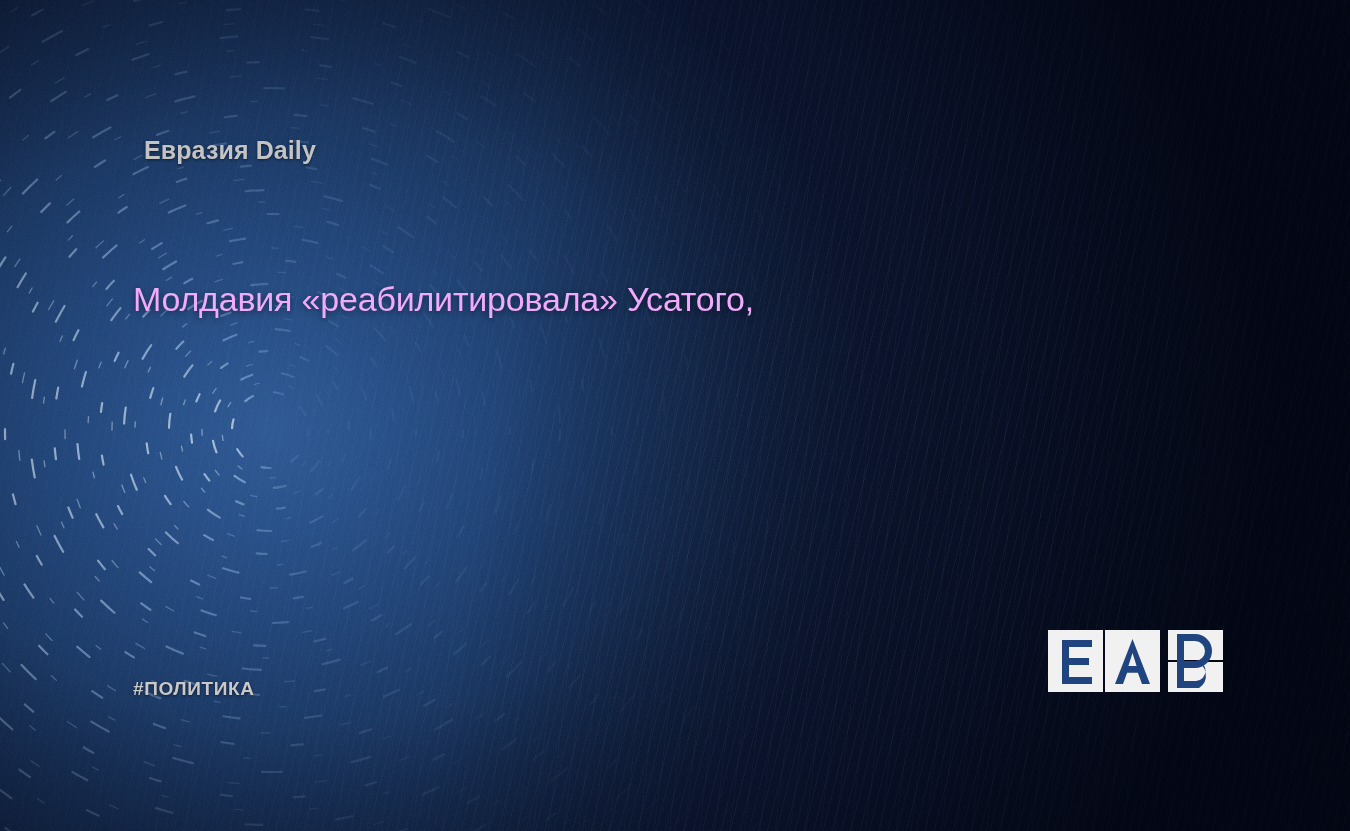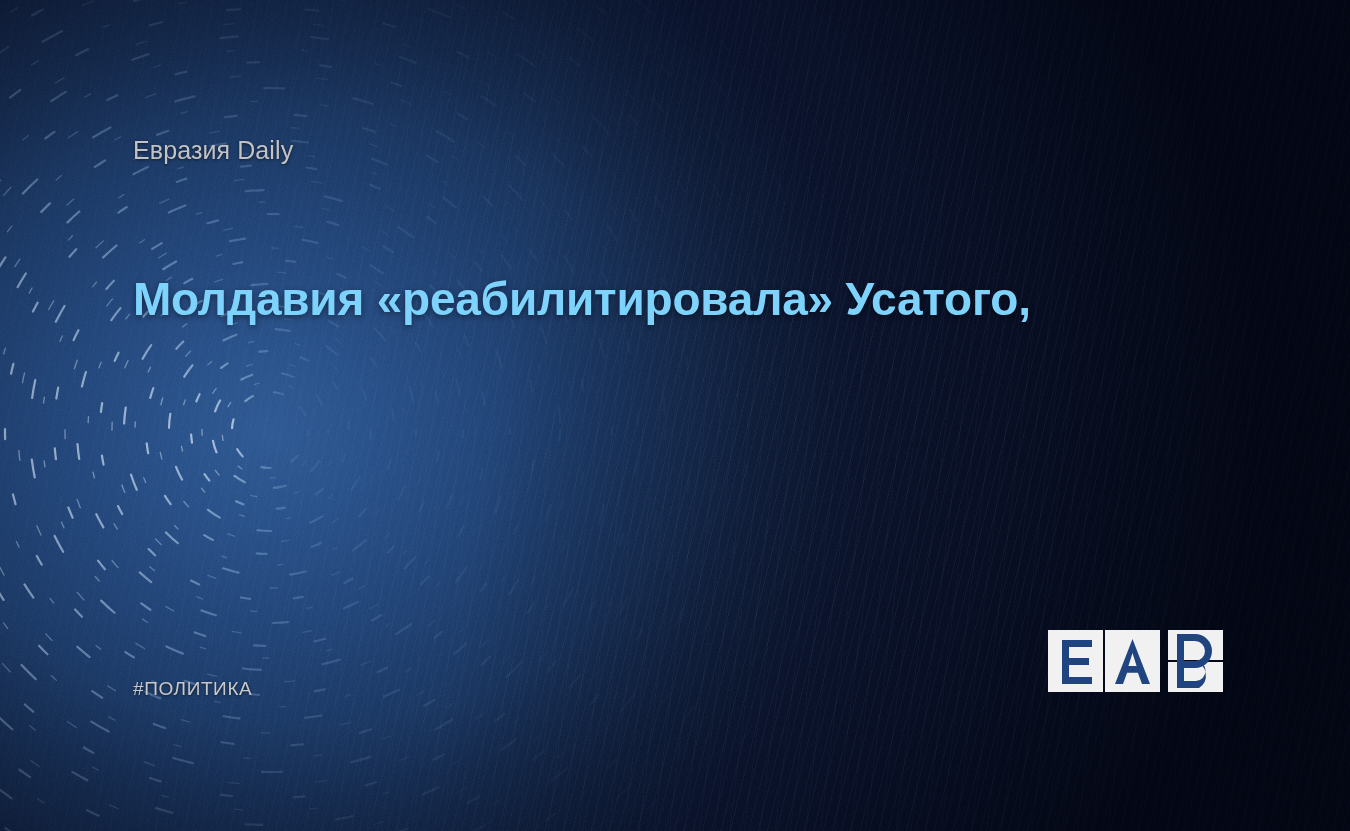--- a/index.html
+++ b/index.html
@@ -89,50 +89,50 @@
   }
 
   
   .content {
     position: absolute;
     inset: 0;
   }
 
   .brand {
     position: absolute;
-    left: 133px;
+    left: 144px;
     top: 136px;
     font-size: 25px;
-    font-weight: normal;
+    font-weight: bold;
     letter-spacing: 0.1px;
     color: #c3c3c3;
     text-shadow: 0 1px 3px rgba(0,0,0,0.55);
     white-space: nowrap;
   }
 
   .headline {
     position: absolute;
     left: 133px;
     top: 262px;
     width: 1090px;
-    font-size: 46px;
-    font-weight: bold;
+    font-size: 34px;
+    font-weight: normal;
     line-height: 74px;
-    color: #7dd3fc;
+    color: #f0abfc;
     letter-spacing: -0.2px;
     text-shadow: 0 2px 6px rgba(0,0,0,0.45);
   }
   .headline .hl-line { display: block; white-space: nowrap; }
 
   .category {
     position: absolute;
     left: 133px;
     top: 678px;
     font-size: 19px;
-    font-weight: normal;
+    font-weight: bold;
     letter-spacing: 0.6px;
     color: #c9c9c9;
     text-shadow: 0 1px 3px rgba(0,0,0,0.55);
     white-space: nowrap;
   }
 
   
   .logo {
     position: absolute;
     left: 1048px;

